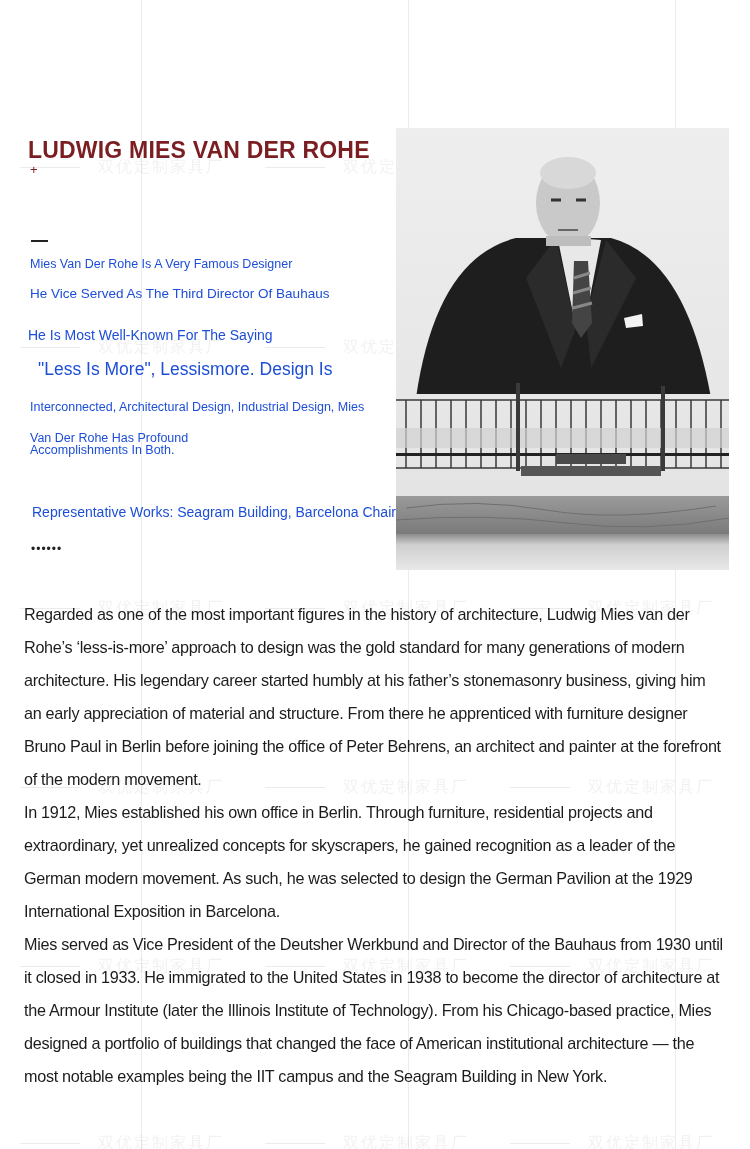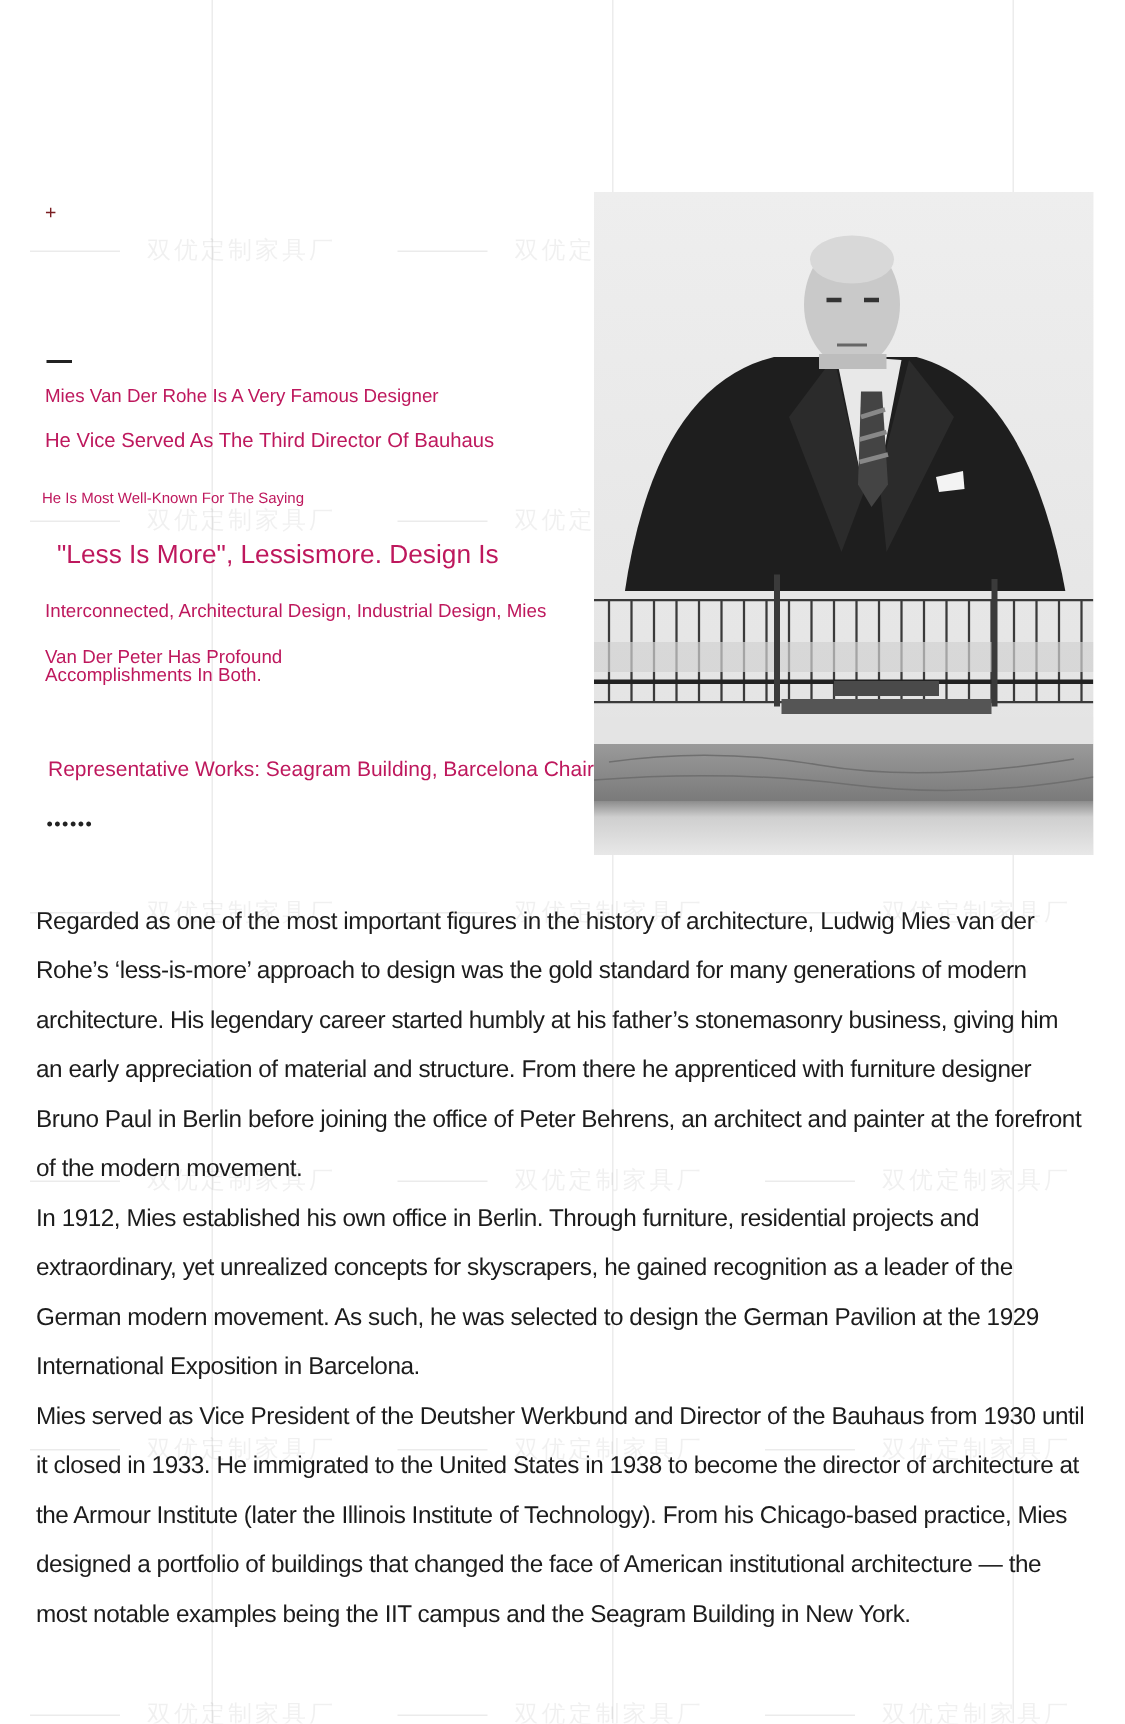--- a/index.html
+++ b/index.html
@@ -8,24 +8,24 @@
     .grid-line-v { position: absolute; top: 0; width: 1px; height: 1149px; background: #ececec; }
     .watermark { position: absolute; font-family: Liberation Mono, monospace; font-size: 16px; color: rgba(0,0,0,0.06); white-space: nowrap; letter-spacing: 2px; }
     .watermark::before { content: ""; display: inline-block; width: 60px; height: 1px; background: rgba(0,0,0,0.08); vertical-align: middle; margin-right: 18px; }
 
     .title-block { position: absolute; left: 28px; top: 136px; }
     .title-line { font-family: "Liberation Sans", sans-serif; font-weight: bold; color: #7a1e22; font-size: 23px; letter-spacing: 0.2px; line-height: 28px; }
     .title-plus { color: #7a1e22; font-size: 13px; line-height: 16px; margin: -2px 0 -2px 2px; }
 
     .dash { position: absolute; left: 31px; top: 240px; width: 17px; height: 2px; background: #222; }
 
-    .intro-line { position: absolute; left: 30px; font-family: "Liberation Sans", sans-serif; color: #be185d; white-space: nowrap; }
+    .intro-line { position: absolute; left: 30px; font-family: "Liberation Sans", sans-serif; color: #1d4ed8; white-space: nowrap; }
     .l1 { top: 257px; font-size: 12.5px; }
     .l2 { top: 287px; font-size: 13.5px; line-height: 13px; white-space: normal; width: 330px; }
-    .l3 { top: 327px; left: 28px; font-size: 10px; }
+    .l3 { top: 327px; left: 28px; font-size: 14px; }
     .l4 { top: 359px; left: 38px; font-size: 17.5px; }
     .l5 { top: 400px; font-size: 12.5px; text-align: right; }
     .l6 { top: 432px; font-size: 12.5px; line-height: 12px; white-space: normal; width: 200px; }
     .l7 { top: 504px; left: 32px; font-size: 14px; }
     .dots { position: absolute; left: 31px; top: 542px; font-size: 12px; letter-spacing: 1px; color: #222; }
 
     .photo { position: absolute; left: 396px; top: 128px; width: 333px; height: 442px; background: #f2f2f2; overflow: hidden; }
 
     .body-text { position: absolute; left: 24px; top: 598px; width: 700px; font-family: "Liberation Sans", sans-serif; font-size: 16.2px; line-height: 33px; color: #1c1c1c; letter-spacing: -0.3px; }
     .body-text p { margin: 0; }
@@ -50,31 +50,32 @@
 <div class="watermark" style="left:265px;top:777px">双优定制家具厂</div>
 <div class="watermark" style="left:510px;top:777px">双优定制家具厂</div>
 <div class="watermark" style="left:20px;top:956px">双优定制家具厂</div>
 <div class="watermark" style="left:265px;top:956px">双优定制家具厂</div>
 <div class="watermark" style="left:510px;top:956px">双优定制家具厂</div>
 <div class="watermark" style="left:20px;top:1133px">双优定制家具厂</div>
 <div class="watermark" style="left:265px;top:1133px">双优定制家具厂</div>
 <div class="watermark" style="left:510px;top:1133px">双优定制家具厂</div>
 
 <div class="title-block">
+  <div class="title-line">LUDWIG MIES VAN DER ROHE</div>
   <div class="title-plus">+</div>
 </div>
 
 <div class="dash"></div>
 
 <div class="intro-line l1">Mies Van Der Rohe Is A Very Famous Designer</div>
 <div class="intro-line l2">He Vice Served As The Third Director Of Bauhaus</div>
 <div class="intro-line l3">He Is Most Well-Known For The Saying</div>
 <div class="intro-line l4">"Less Is More", Lessismore. Design Is</div>
 <div class="intro-line l5">Interconnected, Architectural Design, Industrial Design, Mies</div>
-<div class="intro-line l6">Van Der Peter Has Profound Accomplishments In Both.</div>
+<div class="intro-line l6">Van Der Rohe Has Profound Accomplishments In Both.</div>
 <div class="intro-line l7">Representative Works: Seagram Building, Barcelona Chair.</div>
 <div class="dots">••••••</div>
 
 <div class="photo" title="Black and white portrait of Ludwig Mies van der Rohe in a dark double-breasted suit standing behind an architectural model">
   <svg width="333" height="442" viewBox="0 0 333 442">
     <defs>
       <linearGradient id="bg" x1="0" y1="0" x2="0" y2="1">
         <stop offset="0" stop-color="#eeeeee"></stop>
         <stop offset="1" stop-color="#e2e2e2"></stop>
       </linearGradient>

